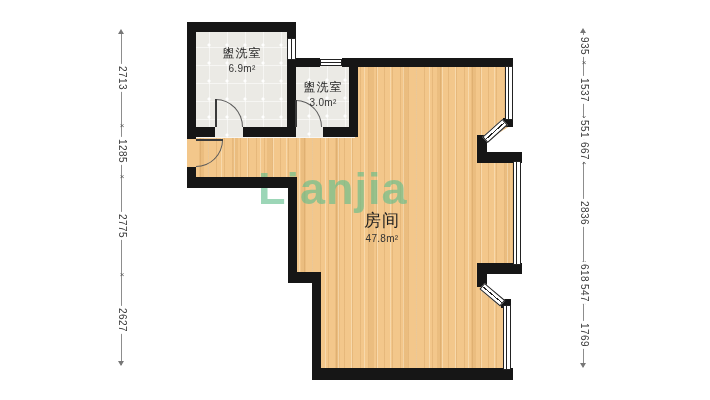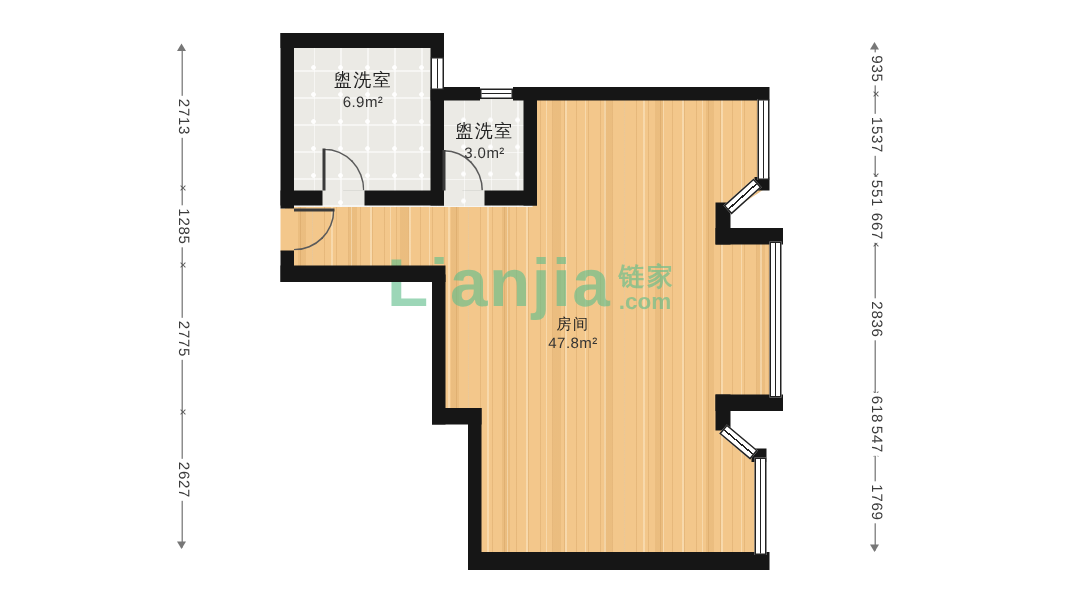--- a/index.html
+++ b/index.html
@@ -34,21 +34,21 @@
 
   
   .arc{position:absolute;background:transparent;}
   .arc.se{border-right:1.3px solid #5a5a5a;border-bottom:1.3px solid #5a5a5a;border-bottom-right-radius:100% 100%;}
   .arc.ne{border-top:1.3px solid #5a5a5a;border-right:1.3px solid #5a5a5a;border-top-right-radius:100% 100%;}
   .leaf{position:absolute;background:#3a3a3a;}
 
   
   .room-label{position:absolute;text-align:center;color:#1f1f1f;}
   .room-label .nm{font-size:12px;letter-spacing:1px;font-weight:500;}
-  .room-label.main .nm{font-size:10px;}
+  .room-label.main .nm{font-size:17px;}
   .room-label .ar{font-size:10px;color:#333;margin-top:1px;letter-spacing:.3px;}
 
   
   .watermark{position:absolute;left:258px;top:168px;display:flex;align-items:flex-start;opacity:.62;}
   .wm-logo{font-size:45px;line-height:42px;font-weight:bold;letter-spacing:1px;color:#60be8c;}
   .wm-side{display:flex;flex-direction:column;margin-left:5px;margin-top:8px;}
   .wm-cn{font-size:17px;font-weight:bold;letter-spacing:2px;color:#60be8c;line-height:18px;}
   .wm-com{font-size:15px;font-weight:bold;color:#60be8c;line-height:15px;}
 
   
@@ -66,24 +66,20 @@
 
 <div class="stage">
 
   <div class="wood"></div>
   <div class="wood-patch" style="left:187px;top:139px;width:10px;height:29px"></div>
   <div class="tile" style="left:191px;top:27px;width:101px;height:111px"></div>
   <div class="tile" style="left:291px;top:62px;width:64px;height:76px"></div>
 
   <div class="watermark">
     <span class="wm-logo">Lianjia</span>
-    <span class="wm-side">
-      <span class="wm-cn">链家</span>
-      <span class="wm-com">.com</span>
-    </span>
   </div>
 
   <i class="wall" style="left:187px;top:22px;width:109px;height:10px"></i>
   <i class="wall" style="left:187px;top:22px;width:9px;height:117px"></i>
   <i class="wall" style="left:287px;top:32px;width:9px;height:105px"></i>
   <i class="wall" style="left:287px;top:58px;width:33px;height:9px"></i>
   <i class="wall" style="left:342px;top:58px;width:171px;height:9px"></i>
   <i class="wall" style="left:349px;top:58px;width:9px;height:79px"></i>
   <i class="wall" style="left:187px;top:127px;width:28px;height:10px"></i>
   <i class="wall" style="left:243px;top:127px;width:53px;height:10px"></i>

